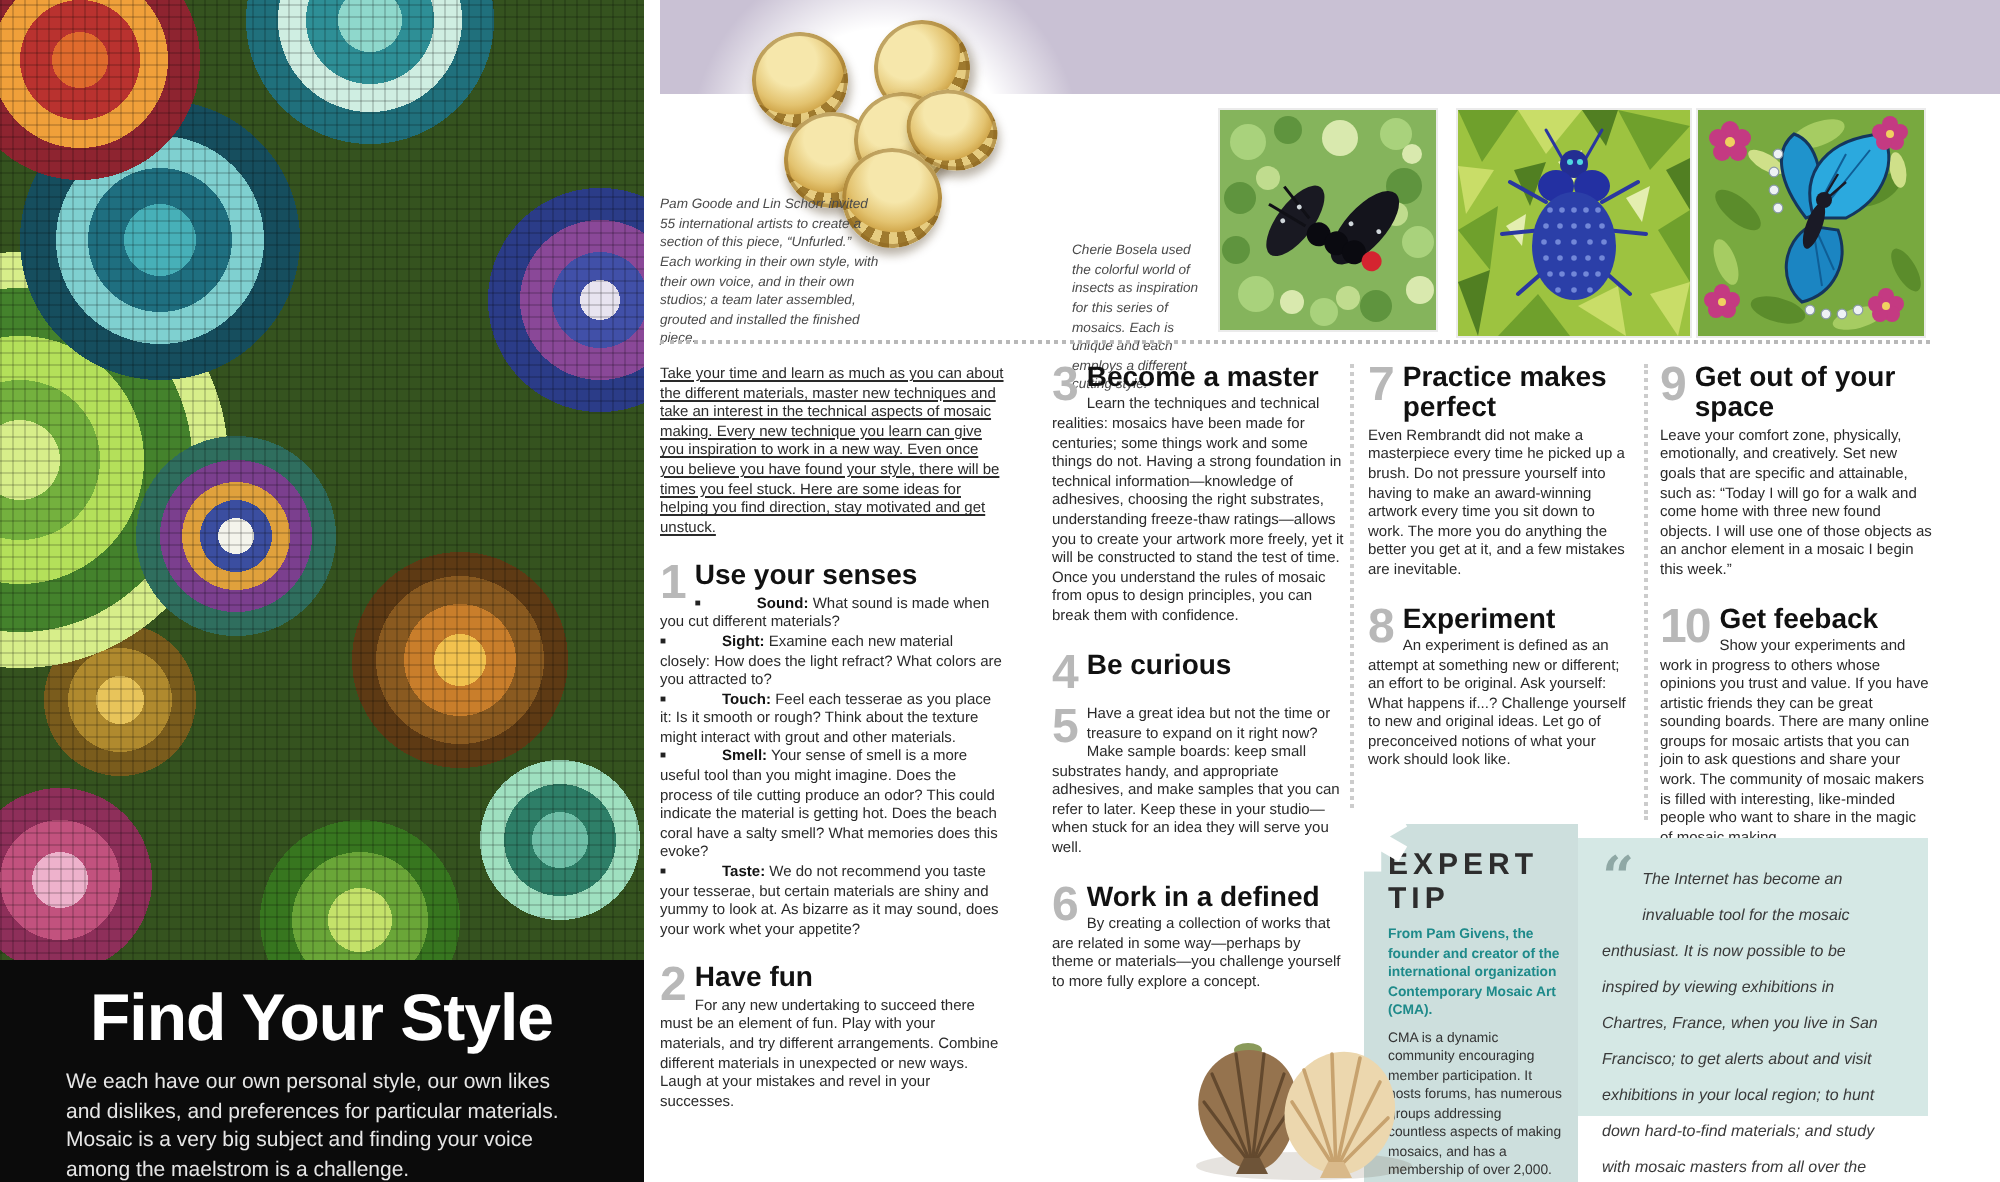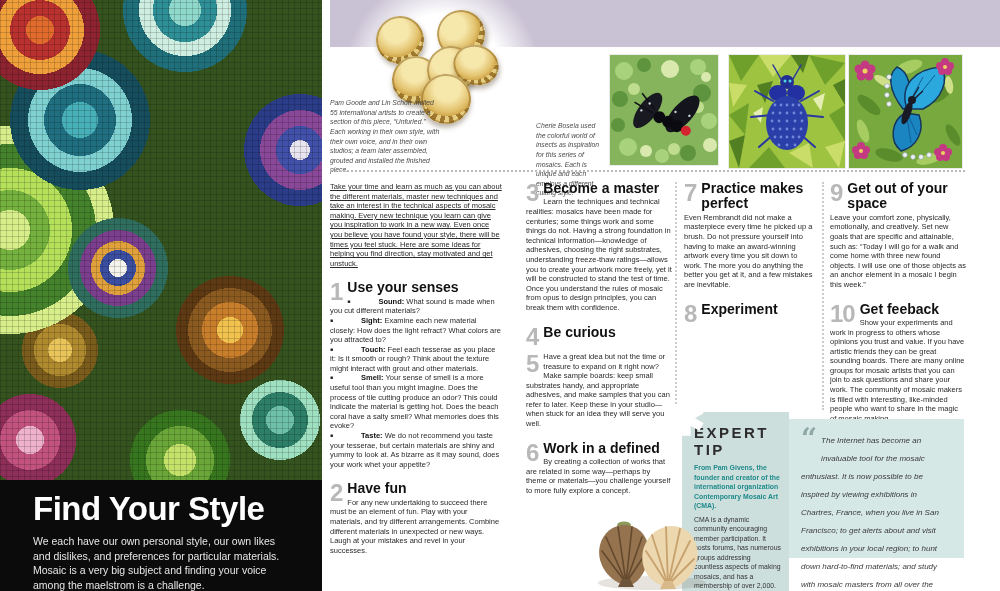--- a/index.html
+++ b/index.html
@@ -18,21 +18,21 @@
       radial-gradient(circle at 80px 120px, #47b0b8 0 18px,#1f6f80 18px 36px,#7fd0d0 36px 52px,#164e5e 52px 70px,transparent 70px),
       radial-gradient(circle at 10px 230px, #d7ee8a 0 20px,#74b13e 20px 40px,#b4e05a 40px 62px,#44822c 62px 86px,#d7ee8a 86px 104px,transparent 104px),
       radial-gradient(circle at 230px 330px,#f2c24e 0 13px,#c97e2b 13px 28px,#8a5a20 28px 42px,#5e3a14 42px 54px,transparent 54px),
       radial-gradient(circle at 60px 350px, #e8c45a 0 12px,#b08a2e 12px 26px,#7a5c1c 26px 38px,transparent 38px),
       radial-gradient(circle at 30px 440px, #eeb2cc 0 14px,#c2527e 14px 30px,#8e2f5a 30px 46px,transparent 46px),
       radial-gradient(circle at 180px 460px,#c4e26a 0 16px,#6aa638 16px 34px,#37761f 34px 50px,transparent 50px),
       radial-gradient(circle at 280px 420px,#6fc0a8 0 14px,#2e7f68 14px 28px,#9fe0c0 28px 40px,transparent 40px),
       #35531f;}
   .title-panel{position:absolute;left:0;bottom:0;width:322px;height:111px;background:#0b0b0b;
     box-sizing:border-box;padding:10px 18px 0 33px;}
-  .title-panel h1{margin:0 0 6px 0;color:#fff;font-size:33px;font-weight:bold;letter-spacing:-0.5px;}
+  .title-panel h1{margin:0 0 6px 12px;color:#fff;font-size:33px;font-weight:bold;letter-spacing:-0.5px;}
   .title-panel p{margin:0;color:#e6e6e6;font-size:10.5px;line-height:1.4;width:262px;}
   
   .purple-band{position:absolute;left:330px;top:0;width:670px;height:47px;background:#c9c1d4;}
   .caps-glow{position:absolute;left:345px;top:-25px;width:195px;height:195px;border-radius:50%;
     background:radial-gradient(closest-side,#ffffff 60%,rgba(255,255,255,0) 100%);}
   .cap{position:absolute;border-radius:50%;
     background:
       radial-gradient(circle at 38% 32%, #f6e7ab 0 28%, #e3c370 50%, #d2a94e 60%, transparent 61%),
       repeating-conic-gradient(#9f7a2e 0 12deg, #e6cc80 12deg 24deg);
     box-shadow:2px 3px 5px rgba(60,40,10,.35), inset 0 0 0 2px rgba(140,100,30,.5);}
@@ -351,20 +351,21 @@
 
   <div class="col col-3">
     <div class="tip">
       <span class="tip-num">7</span>
       <h3>Practice makes perfect</h3>
       <p>Even Rembrandt did not make a masterpiece every time he picked up a brush. Do not pressure yourself into having to make an award-winning artwork every time you sit down to work. The more you do anything the better you get at it, and a few mistakes are inevitable.</p>
     </div>
     <div class="tip">
       <span class="tip-num">8</span>
       <h3>Experiment</h3>
+      <p>An experiment is defined as an attempt at something new or different; an effort to be original. Ask yourself: What happens if...? Challenge yourself to new and original ideas. Let go of preconceived notions of what your work should look like.</p>
     </div>
   </div>
 
   <div class="col col-4">
     <div class="tip">
       <span class="tip-num">9</span>
       <h3>Get out of your space</h3>
       <p>Leave your comfort zone, physically, emotionally, and creatively. Set new goals that are specific and attainable, such as: “Today I will go for a walk and come home with three new found objects. I will use one of those objects as an anchor element in a mosaic I begin this week.”</p>
     </div>
     <div class="tip">

